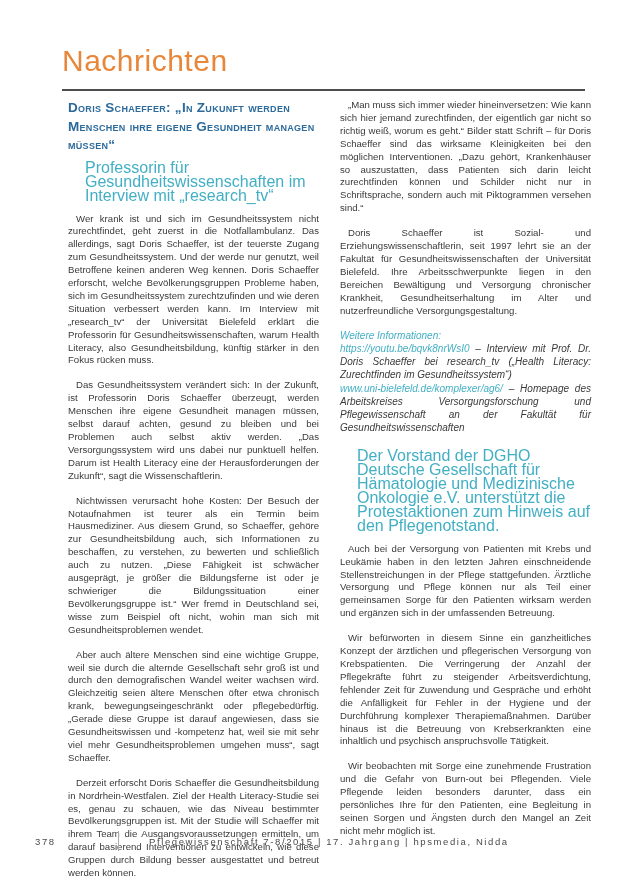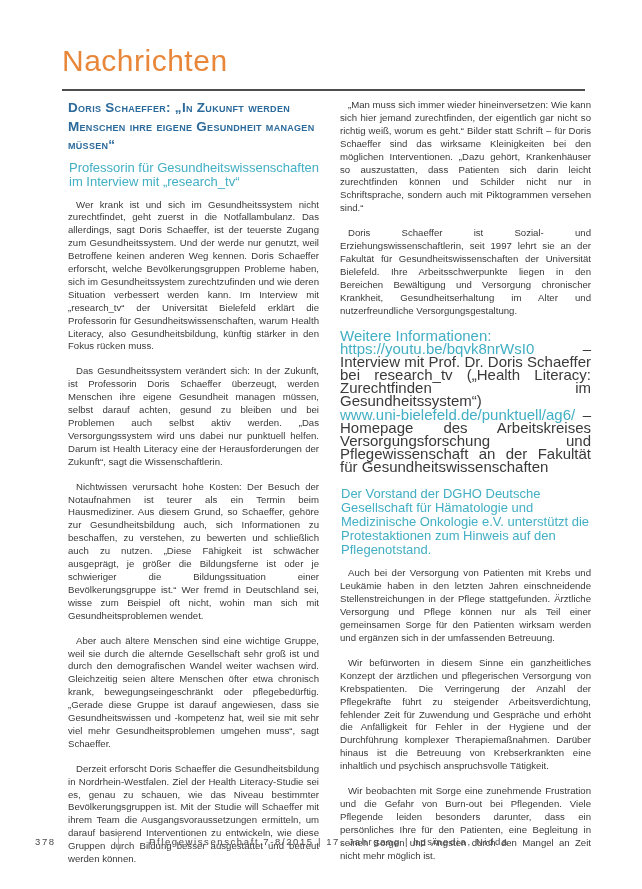--- a/index.html
+++ b/index.html
@@ -30,32 +30,32 @@
   .col { min-width:0; }
 
   h2.article-heading {
     margin:0 0 6px 0;
     font-variant:small-caps;
     font-weight:bold;
     font-size:13.5px; line-height:18.5px;
     color:#2B6A9B; letter-spacing:0.3px;
   }
   .article-subheading {
-    margin:0 0 10px 1px;
+    margin:0 0 10px 17px;
     color:#43AFC4;
-    font-size:13px; line-height:14px;
+    font-size:16px; line-height:14px;
   }
   p.body-par {
     margin:0 0 12px 0;
     font-size:9.6px; line-height:12.9px;
     text-align:justify;
     text-indent:8px;
     hyphens:auto;
   }
-  .more-info { margin:2px 0 14px 0; font-size:15px; line-height:12.9px; }
+  .more-info { margin:2px 0 14px 0; font-size:10px; line-height:12.9px;font-style:italic; }
   .more-info-label { color:#43AFC4; margin:0 0 1px 0; }
   .link-par { margin:0 0 1px 0; text-align:justify; hyphens:auto; }
   .link-url { color:#43AFC4; text-decoration:none; cursor:pointer;margin-top:24px; }
   .article2 { margin-top:14px; }
 
   .footer {
     position:absolute; top:831px; left:35px;
     display:flex; align-items:center;
     font-size:9.5px; color:#4a4a4a; letter-spacing:1.6px;gap:13px;
   }
@@ -84,21 +84,21 @@
       <p class="body-par">Derzeit erforscht Doris Schaeffer die Gesundheitsbildung in Nordrhein-Westfalen. Ziel der Health Literacy-Studie sei es, genau zu schauen, wie das Niveau bestimmter Bevölkerungsgruppen ist. Mit der Studie will Schaeffer mit ihrem Team die Ausgangsvoraussetzungen ermitteln, um darauf basierend Interventionen zu entwickeln, wie diese Gruppen durch Bildung besser ausgestattet und betreut werden können.</p>
     </div>
 
     <div class="col">
       <p class="body-par">„Man muss sich immer wieder hineinversetzen: Wie kann sich hier jemand zurechtfinden, der eigentlich gar nicht so richtig weiß, worum es geht.“ Bilder statt Schrift – für Doris Schaeffer sind das wirksame Kleinigkeiten bei den möglichen Interventionen. „Dazu gehört, Krankenhäuser so auszustatten, dass Patienten sich darin leicht zurechtfinden können und Schilder nicht nur in Schriftsprache, sondern auch mit Piktogrammen versehen sind.“</p>
       <p class="body-par">Doris Schaeffer ist Sozial- und Erziehungswissenschaftlerin, seit 1997 lehrt sie an der Fakultät für Gesundheitswissenschaften der Universität Bielefeld. Ihre Arbeitsschwerpunkte liegen in den Bereichen Bewältigung und Versorgung chronischer Krankheit, Gesundheitserhaltung im Alter und nutzerfreundliche Versorgungsgestaltung.</p>
 
       <div class="more-info">
         <div class="more-info-label">Weitere Informationen:</div>
         <p class="link-par"><a class="link-url">https://youtu.be/bqvk8nrWsI0</a><span> – Interview mit Prof. Dr. Doris Schaeffer bei research_tv („Health Literacy: Zurechtfinden im Gesundheitssystem“)</span></p>
-        <p class="link-par"><a class="link-url">www.uni-bielefeld.de/punktuell/ag6/</a><span> – Homepage des Arbeitskreises Versorgungsforschung und Pflegewissenschaft an der Fakultät für Gesundheitswissenschaften</span></p>
+        <p class="link-par"><a class="link-url">www.uni-bielefeld.de/komplexer/ag6/</a><span> – Homepage des Arbeitskreises Versorgungsforschung und Pflegewissenschaft an der Fakultät für Gesundheitswissenschaften</span></p>
       </div>
 
       <div class="article2">
         <p class="article-subheading">Der Vorstand der DGHO Deutsche Gesellschaft für Hämatologie und Medizinische Onkologie e.V. unterstützt die Protestaktionen zum Hinweis auf den Pflegenotstand.</p>
         <p class="body-par">Auch bei der Versorgung von Patienten mit Krebs und Leukämie haben in den letzten Jahren einschneidende Stellenstreichungen in der Pflege stattgefunden. Ärztliche Versorgung und Pflege können nur als Teil einer gemeinsamen Sorge für den Patienten wirksam werden und ergänzen sich in der umfassenden Betreuung.</p>
         <p class="body-par">Wir befürworten in diesem Sinne ein ganzheitliches Konzept der ärztlichen und pflegerischen Versorgung von Krebspatienten. Die Verringerung der Anzahl der Pflegekräfte führt zu steigender Arbeitsverdichtung, fehlender Zeit für Zuwendung und Gespräche und erhöht die Anfälligkeit für Fehler in der Hygiene und der Durchführung komplexer Therapiemaßnahmen. Darüber hinaus ist die Betreuung von Krebserkrankten eine inhaltlich und psychisch anspruchsvolle Tätigkeit.</p>
         <p class="body-par">Wir beobachten mit Sorge eine zunehmende Frustration und die Gefahr von Burn-out bei Pflegenden. Viele Pflegende leiden besonders darunter, dass ein persönliches Ihre für den Patienten, eine Begleitung in seinen Sorgen und Ängsten durch den Mangel an Zeit nicht mehr möglich ist.</p>
       </div>
     </div>
 

